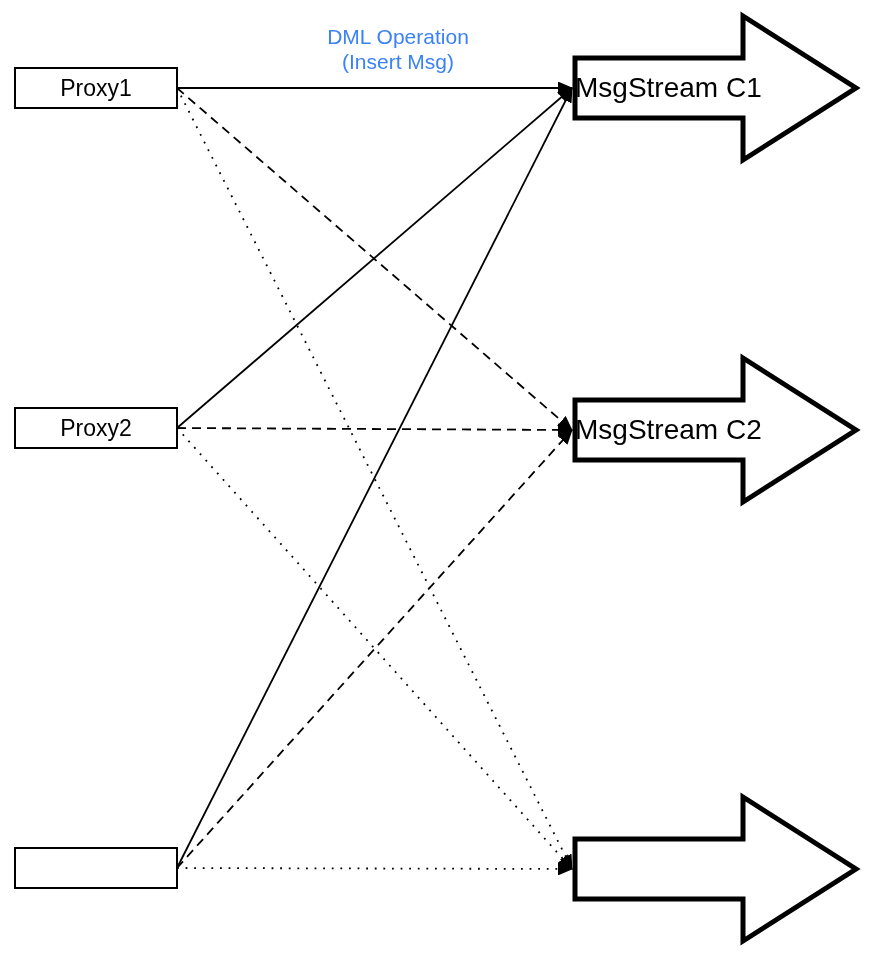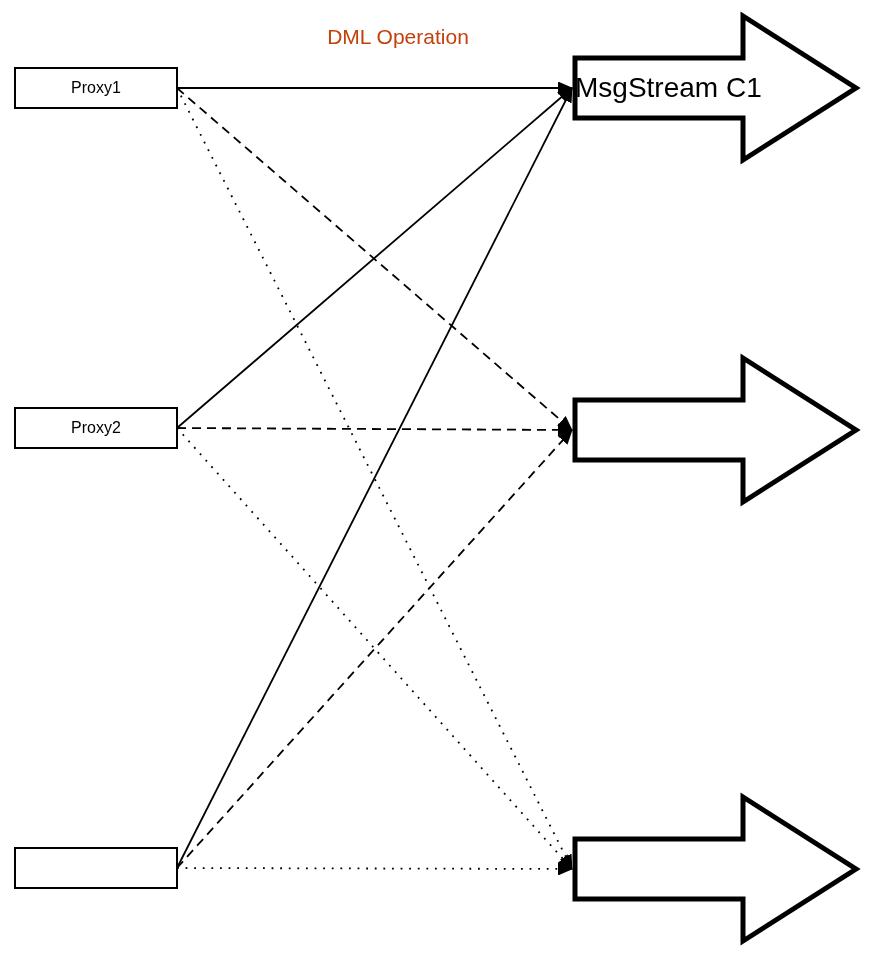--- a/index.html
+++ b/index.html
@@ -39,39 +39,39 @@
     text-align: center;
     white-space: nowrap;
     -webkit-user-select: none;
     user-select: none;
   }
   .proxy-label {
     left: 15px;
     width: 162px;
     height: 40px;
     line-height: 40px;
-    font-size: 16px;
+    font-size: 23px;
     border-radius: 16px;
   }
   .stream-label {
     left: 575px;
     width: 168px;
     height: 60px;
     line-height: 60px;
     font-size: 28px;
   }
   .caption {
     position: absolute;
     left: 278px;
     top: 24px;
     width: 240px;
     text-align: center;
     font-size: 21px;
     line-height: 25px;
-    color: #c2410c;
+    color: #3b82f6;
   }
 </style>
 </head>
 <body>
 
 <div class="stage">
 
   <svg class="canvas" width="875" height="956" viewBox="0 0 875 956">
     <defs>
       <marker id="arrowhead" markerUnits="userSpaceOnUse" markerWidth="15" markerHeight="13" refX="14" refY="6.5" orient="auto">
@@ -98,19 +98,21 @@
       <rect class="node-shape proxy-rect" x="15" y="848" width="162" height="40"></rect>
 
       <polygon class="node-shape stream-arrow" points="575,58 743,58 743,16 856,88 743,160 743,118 575,118"></polygon>
       <polygon class="node-shape stream-arrow" points="575,400 743,400 743,358 856,430 743,502 743,460 575,460"></polygon>
       <polygon class="node-shape stream-arrow" points="575,839 743,839 743,797 856,869 743,941 743,899 575,899"></polygon>
     </g>
   </svg>
 
   <div class="caption">
     <div>DML Operation</div>
+    <div>(Insert Msg)</div>
   </div>
 
   <div class="label proxy-label" style="top:68px">Proxy1</div>
   <div class="label proxy-label" style="top:408px">Proxy2</div>
 
   <div class="label stream-label" style="top:58px">MsgStream C1</div>
+  <div class="label stream-label" style="top:400px">MsgStream C2</div>
 </div>
 
 </body></html>

